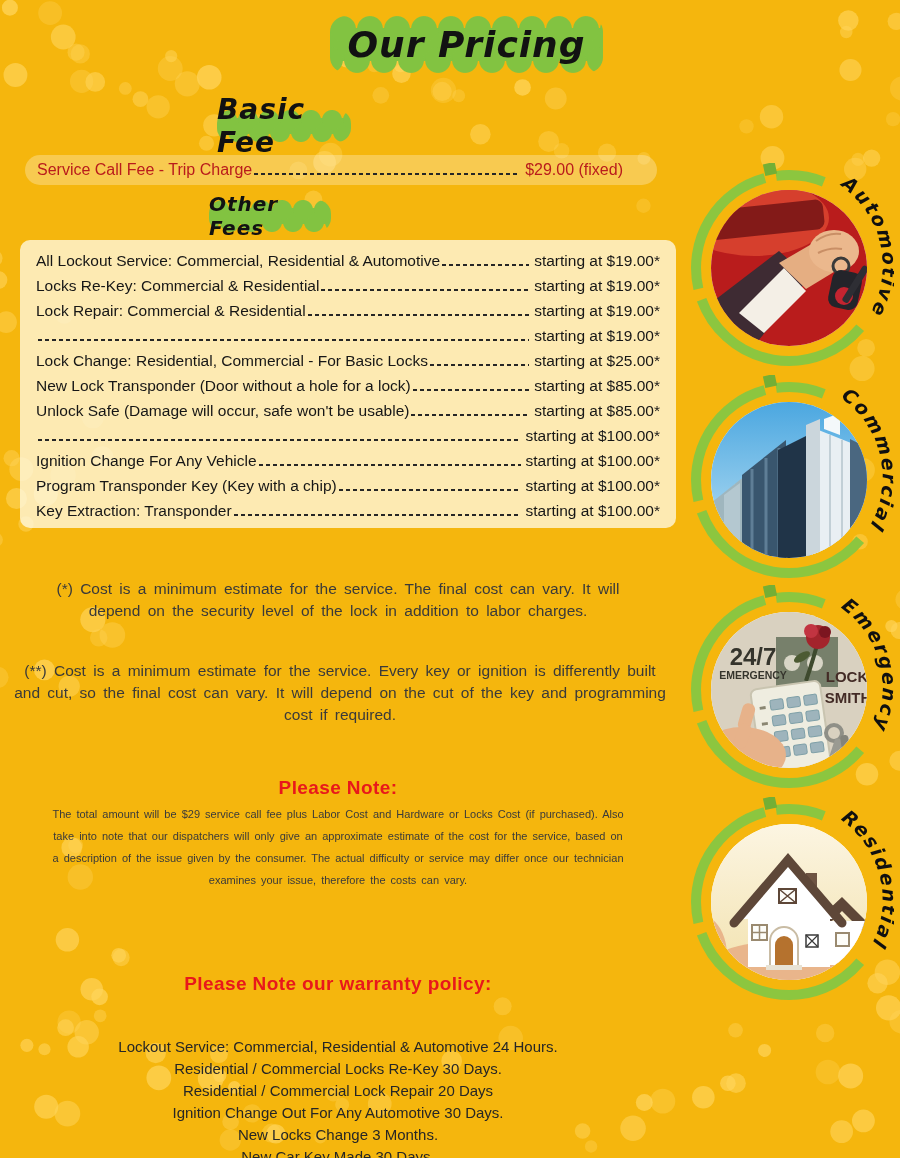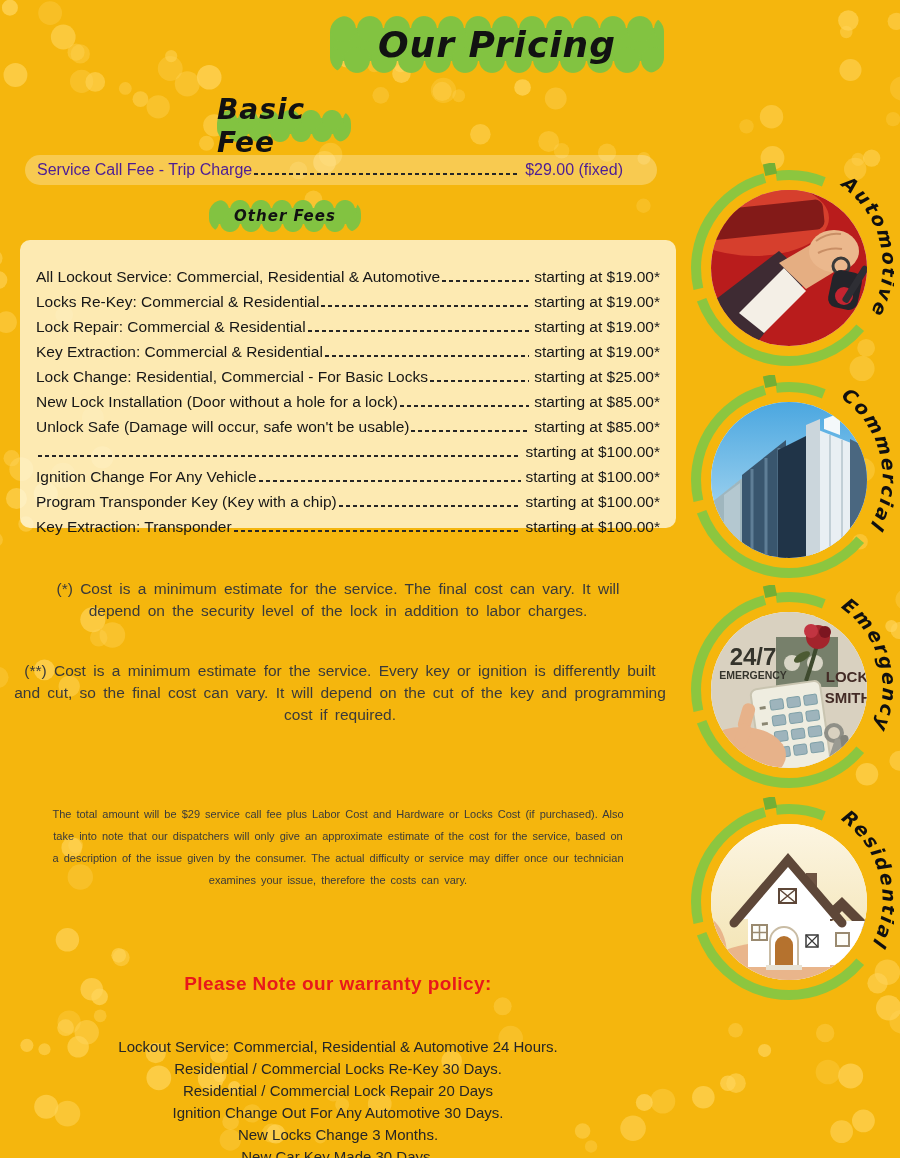--- a/index.html
+++ b/index.html
@@ -15,32 +15,32 @@
         background:
           radial-gradient(circle 13px at 13px 13px,var(--g) 12.4px,rgba(0,0,0,0) 13.4px) 0 0/27px 26px repeat-x,
           radial-gradient(circle 13px at 13px 13px,var(--g) 12.4px,rgba(0,0,0,0) 13.4px) 14px 100%/27px 26px repeat-x,
           linear-gradient(var(--g),var(--g)) 50% 50%/100% calc(100% - 24px) no-repeat;
         --g:#82C341;}
   .blob.small{border-radius:14px;
         background:
           radial-gradient(circle 10px at 10px 10px,var(--g) 9.5px,rgba(0,0,0,0) 10.5px) 0 0/21px 20px repeat-x,
           radial-gradient(circle 10px at 10px 10px,var(--g) 9.5px,rgba(0,0,0,0) 10.5px) 11px 100%/21px 20px repeat-x,
           linear-gradient(var(--g),var(--g)) 50% 50%/100% calc(100% - 16px) no-repeat;}
-  .blob-title{left:330px;top:16px;width:334px;height:57px;font-size:36px;}
+  .blob-title{left:330px;top:16px;width:273px;height:57px;font-size:36px;}
   .blob-basic{left:217px;top:110px;width:134px;height:32px;font-size:28px;}
-  .blob-other{left:209px;top:200px;width:152px;height:32px;font-size:15px;}
+  .blob-other{left:209px;top:200px;width:122px;height:32px;font-size:20px;}
 
   
   .strip{position:absolute;left:25px;top:155px;width:632px;height:30px;box-sizing:border-box;
          background:rgba(255,255,255,0.28);border-radius:15px;display:flex;align-items:center;
-         padding:0 34px 0 12px;font-size:16px;color:#4c1d95;}
+         padding:0 34px 0 12px;font-size:16px;color:#b91c1c;}
 
   
   .panel{position:absolute;left:20px;top:240px;width:656px;height:288px;box-sizing:border-box;
-         background:rgba(255,251,234,0.75);border-radius:10px;padding:24px 16px 0 16px;}
+         background:rgba(255,251,234,0.75);border-radius:10px;padding:8px 16px 0 16px;}
   .fee-row{display:flex;align-items:center;height:25px;font-size:15.5px;color:#161616;white-space:nowrap;}
   .leader{flex:1;height:2px;margin:0 5px 0 2px;position:relative;top:4px;
           background:repeating-linear-gradient(90deg,#262626 0 4.2px,rgba(0,0,0,0) 4.2px 7px);}
   .price{white-space:nowrap;}
 
   .note{position:absolute;text-align:center;font-size:15.5px;line-height:22px;color:#3a3a3a;word-spacing:3px;}
   .note1{left:38px;top:578px;width:600px;}
   .note2{left:8px;top:660px;width:664px;}
 
   .red-head{position:absolute;left:0;width:676px;text-align:center;color:#E8181B;
@@ -238,33 +238,32 @@
           <span class="price">starting at $19.00*</span>
         </div>
 
         <div class="fee-row">
           <span>Lock Repair: Commercial &amp; Residential</span>
           <span class="leader"></span>
           <span class="price">starting at $19.00*</span>
         </div>
 
         <div class="fee-row">
-          <span>Key Extraction: Commercial &amp; Residential</span>
           <span class="leader"></span>
           <span class="price">starting at $19.00*</span>
         </div>
 
         <div class="fee-row">
           <span>Lock Change: Residential, Commercial - For Basic Locks</span>
           <span class="leader"></span>
           <span class="price">starting at $25.00*</span>
         </div>
 
         <div class="fee-row">
-          <span>New Lock Installation (Door without a hole for a lock)</span>
+          <span>New Lock Transponder (Door without a hole for a lock)</span>
           <span class="leader"></span>
           <span class="price">starting at $85.00*</span>
         </div>
 
         <div class="fee-row">
           <span>Unlock Safe (Damage will occur, safe won't be usable)</span>
           <span class="leader"></span>
           <span class="price">starting at $85.00*</span>
         </div>
 
@@ -288,20 +287,21 @@
         <div class="fee-row">
           <span>Key Extraction: Transponder </span>
           <span class="leader"></span>
           <span class="price">starting at $100.00*</span>
         </div>
       </div>
 
     <div class="note note2">(**) Cost is a minimum estimate for the service. Every key or ignition is differently built and cut, so the final cost can vary. It will depend on the cut of the key and programming cost if required.</div>
     <div class="note note1">(*) Cost is a minimum estimate for the service. The final cost can vary. It will depend on the security level of the lock in addition to labor charges.</div>
 
+    <div class="red-head pn-head">Please Note:</div>
     <div class="pn-body">The total amount will be $29 service call fee plus Labor Cost and Hardware or Locks Cost (if purchased). Also take into note that our dispatchers will only give an approximate estimate of the cost for the service, based on a description of the issue given by the consumer. The actual difficulty or service may differ once our technician examines your issue, therefore the costs can vary.</div>
 
     <div class="red-head wr-head">Please Note our warranty policy:</div>
     <div class="wr-list">
 
         <div>Lockout Service: Commercial, Residential &amp; Automotive 24 Hours.</div>
 
         <div>Residential / Commercial Locks Re-Key 30 Days.</div>
 
         <div>Residential / Commercial Lock Repair 20 Days</div>

